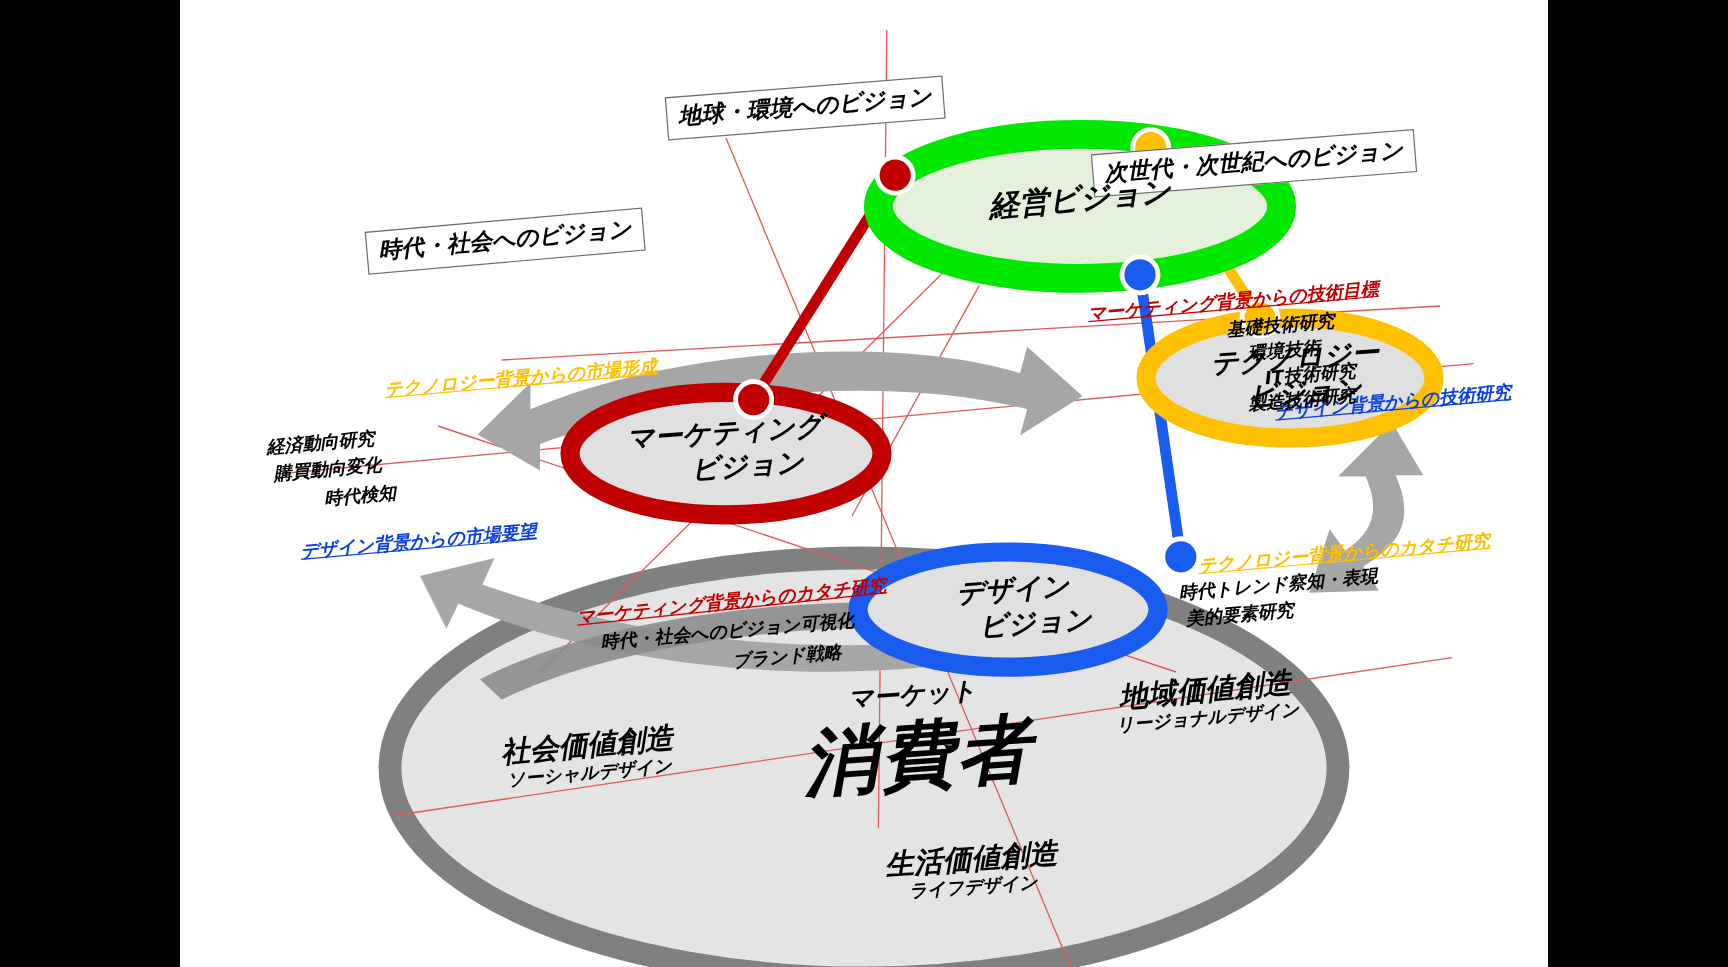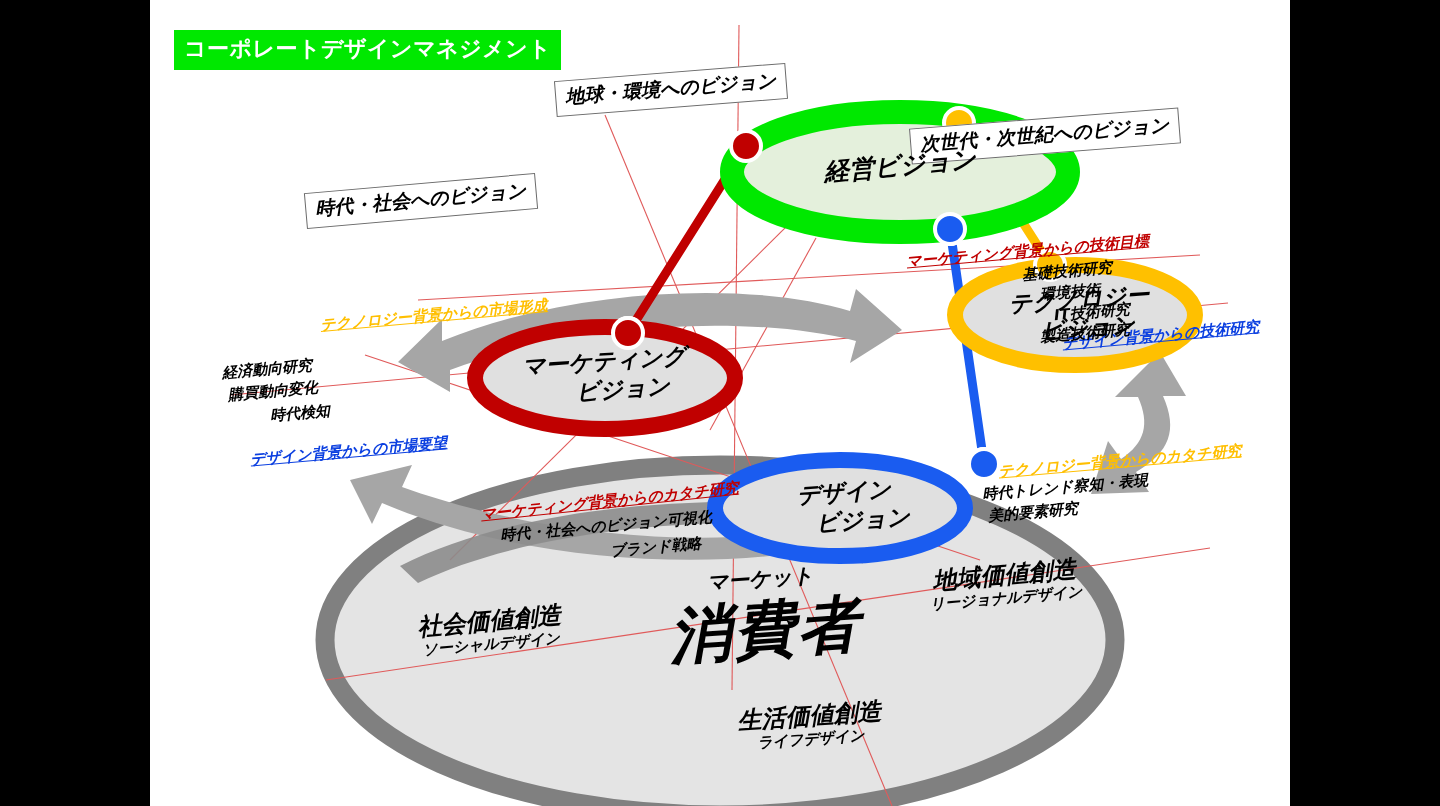--- a/index.html
+++ b/index.html
@@ -141,21 +141,20 @@
       <g>
         <circle cx="596" cy="146" r="15" fill="#c00000" stroke="#ffffff" stroke-width="4"></circle>
         <circle cx="809" cy="123" r="15" fill="#ffc000" stroke="#ffffff" stroke-width="4"></circle>
         <circle cx="800" cy="229" r="15" fill="#1a5cf0" stroke="#ffffff" stroke-width="4"></circle>
         <circle cx="478" cy="333" r="15" fill="#c00000" stroke="#ffffff" stroke-width="4"></circle>
         <circle cx="900" cy="265" r="15" fill="#ffc000" stroke="#ffffff" stroke-width="4"></circle>
         <circle cx="834" cy="464" r="15" fill="#1a5cf0" stroke="#ffffff" stroke-width="4"></circle>
       </g>
     </svg>
 
-    <div class="title-badge">コーポレートデザインマネジメント</div>
 
     <div class="callout" style="left:405px;top:72px;transform:rotate(-4.5deg);">地球・環境へのビジョン</div>
 
     <div class="callout" style="left:760px;top:118px;transform:rotate(-4.5deg);">次世代・次世紀へのビジョン</div>
 
     <div class="callout" style="left:155px;top:183px;transform:rotate(-5deg);">時代・社会へのビジョン</div>
 
     <div class="vlabel v-green" style="left:600px;top:150px;width:300px;transform:rotate(-5deg);">経営ビジョン</div>
 
     <div class="vlabel v-main" style="left:330px;top:347px;width:250px;transform:rotate(-4deg);">

